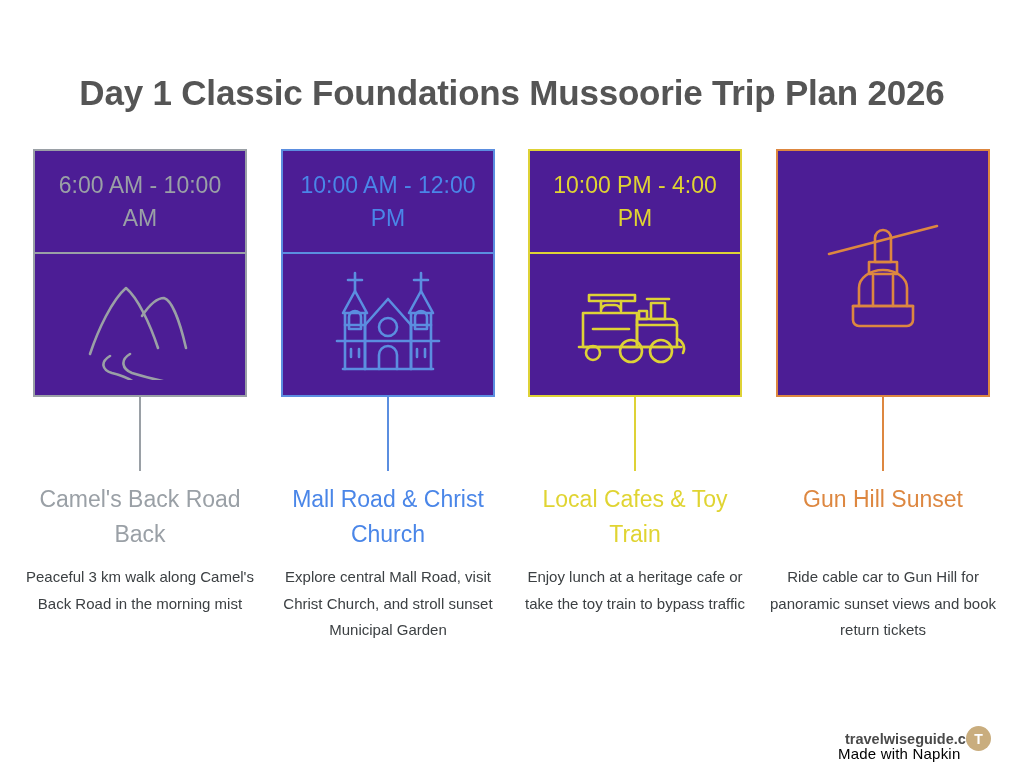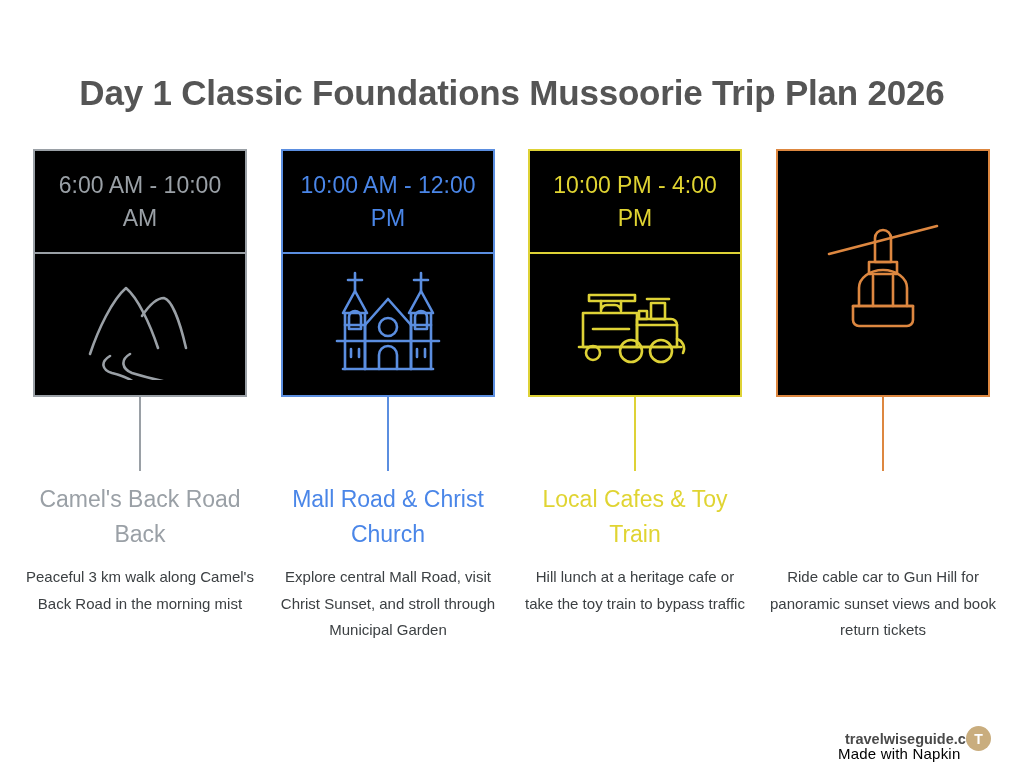--- a/index.html
+++ b/index.html
@@ -53,21 +53,21 @@
   .col-1 { left: 281px; }
   .col-2 { left: 528px; }
   .col-3 { left: 776px; }
 
   
   .card {
     box-sizing: border-box;
     width: 214px;
     height: 248px;
     border: 2px solid #999999;
-    background: #000000;
+    background: #4c1d95;
     display: flex;
     flex-direction: column;
   }
 
   .card-time {
     box-sizing: border-box;
     height: 103px;
     border-bottom: 2px solid #999999;
     display: flex;
     align-items: center;
@@ -246,21 +246,21 @@
             <path d="M84 80 V88 M92 80 V88"></path>
 
             <path d="M46 100 V86 a9 9 0 0 1 18 0 V100"></path>
 
             <path d="M10 100 H100"></path>
           </svg>
         </div>
       </div>
       <div class="connector"></div>
       <div class="col-title">Mall Road &amp; Christ Church</div>
-      <div class="col-desc">Explore central Mall Road, visit Christ Sunset, and stroll through Municipal Garden</div>
+      <div class="col-desc">Explore central Mall Road, visit Christ Church, and stroll sunset Municipal Garden</div>
     </div>
 
     <div class="column col-2 theme-yellow">
       <div class="card">
         <div class="card-time">
           <div class="time-text">10:00 PM - 4:00 PM</div>
         </div>
         <div class="card-icon">
           <svg width="120" height="92" viewBox="0 0 120 92" fill="none" stroke="#ded236" stroke-width="2.6" stroke-linecap="round" stroke-linejoin="round">
 
@@ -284,21 +284,21 @@
             <circle cx="18" cy="74" r="7"></circle>
             <circle cx="56" cy="72" r="11"></circle>
             <circle cx="86" cy="72" r="11"></circle>
 
             <path d="M102 60 a10 10 0 0 1 6 14"></path>
           </svg>
         </div>
       </div>
       <div class="connector"></div>
       <div class="col-title">Local Cafes &amp; Toy Train</div>
-      <div class="col-desc">Hill lunch at a heritage cafe or take the toy train to bypass traffic</div>
+      <div class="col-desc">Enjoy lunch at a heritage cafe or take the toy train to bypass traffic</div>
     </div>
 
     <div class="column col-3 theme-orange">
       <div class="card">
         <div class="card-icon">
           <svg width="116" height="110" viewBox="0 0 116 110" fill="none" stroke="#dd8740" stroke-width="2.6" stroke-linecap="round" stroke-linejoin="round">
 
             <path d="M4 36 L112 8"></path>
 
             <path d="M50 20 a8 8 0 0 1 16 0 V44 h-16 Z"></path>
@@ -307,20 +307,21 @@
 
             <path d="M34 88 V70 a24 18 0 0 1 48 0 v18"></path>
             <path d="M28 88 h60 v14 a6 6 0 0 1 -6 6 H34 a6 6 0 0 1 -6 -6 Z"></path>
 
             <path d="M48 58 V88 M68 58 V88"></path>
             <path d="M28 88 h60"></path>
           </svg>
         </div>
       </div>
       <div class="connector"></div>
+      <div class="col-title">Gun Hill Sunset</div>
       <div class="col-desc">Ride cable car to Gun Hill for panoramic sunset views and book return tickets</div>
     </div>
 
   </div>
 
   <div class="wm-napkin">Made with Napkin</div>
   <div class="wm-site">travelwiseguide.com</div>
   <div class="wm-badge">T</div>
 
 </div>

